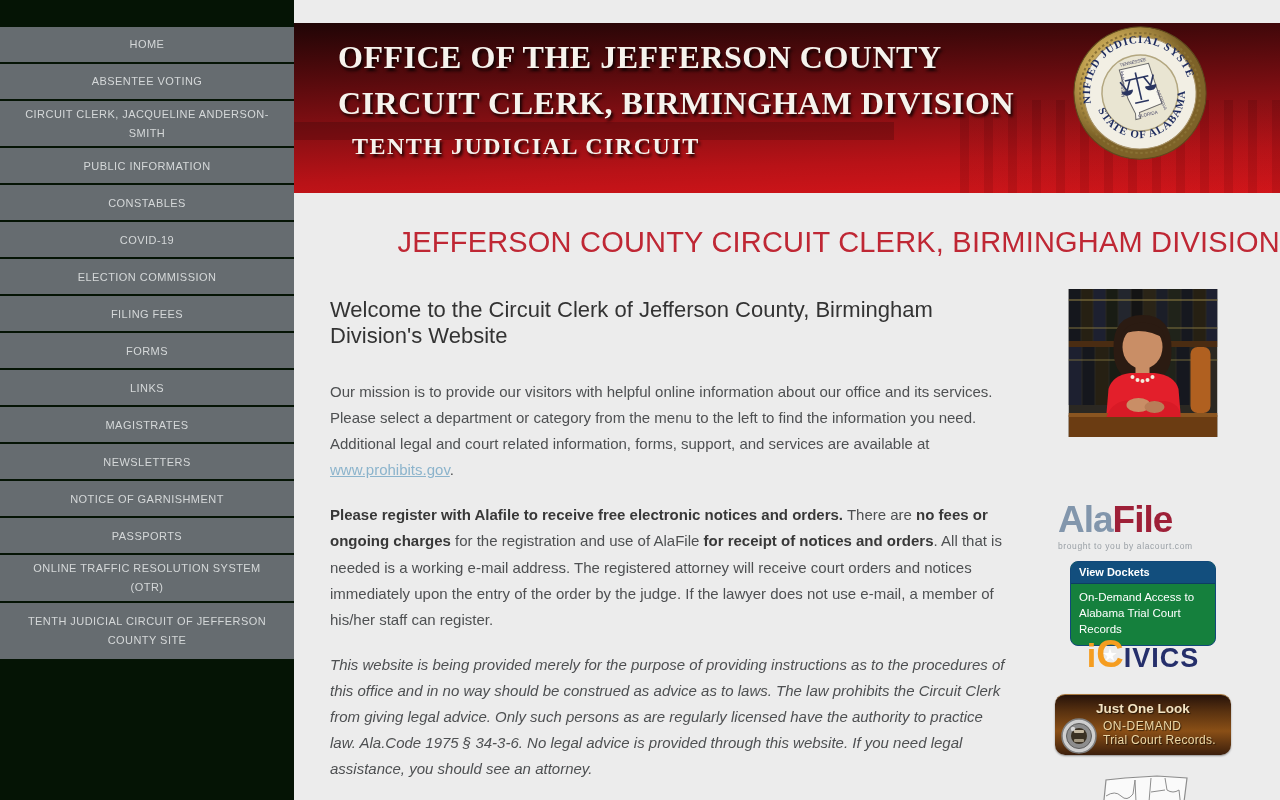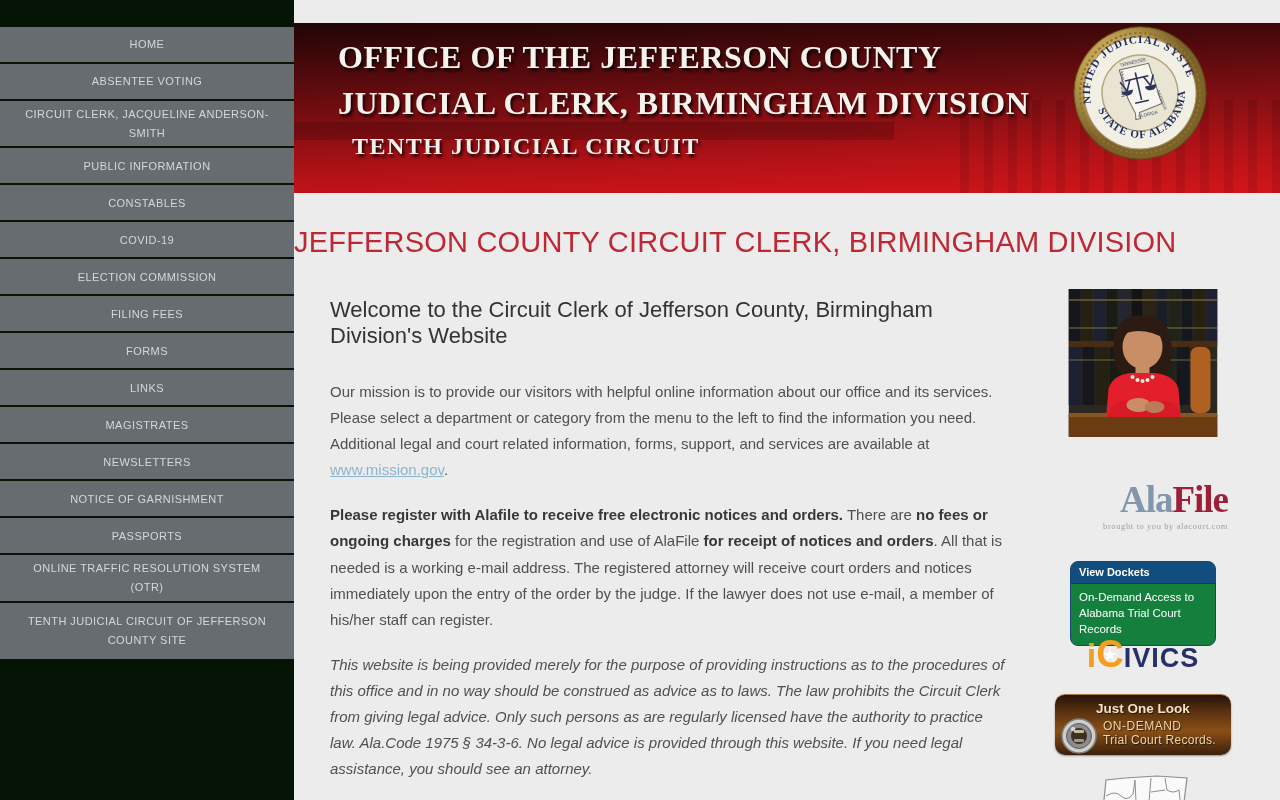--- a/index.html
+++ b/index.html
@@ -46,39 +46,39 @@
   .banner-line { position:absolute; font-family:"Liberation Serif", serif; font-weight:bold;
     color:#f6f3ed; text-shadow:2px 3px 3px rgba(0,0,0,.8); white-space:nowrap; }
   .bl1 { left:44px; top:16px;  font-size:32px; letter-spacing:.5px; }
   .bl2 { left:44px; top:62px;  font-size:32px; letter-spacing:.5px; }
   .bl3 { left:58px; top:110px; font-size:24px; letter-spacing:1.5px; }
 
   .seal { position:absolute; left:779px; top:3px; width:134px; height:134px;
     transform:rotate(-13deg); }
 
   .page-title {
-    position:absolute; top:226px; left:0; width:986px; text-align:left;
+    position:absolute; top:226px; left:0; width:986px; text-align:right;
     color:#bf2734; font-size:29px; font-weight:normal; margin:0; letter-spacing:.2px;
   }
 
   .textcol { position:absolute; left:36px; top:297px; width:682px; }
   .welcome { font-size:22px; color:#333; margin:0 0 30px; font-weight:normal; }
   .textcol p { font-size:15px; color:#4e5052; line-height:1.74; margin:0 0 19px; }
   .textcol a { color:#8cb4cc; text-decoration:underline; }
   .textcol b { color:#383838; }
   .italic { font-style:italic; }
   .divider { border:none; border-top:2px solid #7d1315; width:612px; margin:24px 0 0 33px; }
 
   
   .rail { position:absolute; left:756px; top:289px; width:186px; height:511px; }
   .rail-item { position:absolute; left:50%; transform:translateX(-50%); }
 
   .photo { top:0; width:149px; height:148px; display:block; }
 
-  .alafile { top:192px; text-align:right; width:170px; cursor:pointer;font-family:Liberation Serif, serif; }
+  .alafile { top:212px; text-align:left; width:170px; cursor:pointer; }
   .alafile .wordmark { font-size:37px; font-weight:bold; letter-spacing:-1px; line-height:1; }
   .alafile .ala  { color:#8296ac; }
   .alafile .file { color:#9e2038; }
   .alafile .tag  { font-size:8.5px; color:#9aa0a6; letter-spacing:.6px; margin-top:3px; }
 
   .dockets {
     top:272px; width:146px; border-radius:8px; overflow:hidden;
     background:#15803d; border:1px solid #11487a; cursor:pointer;
   }
   .dockets .hd { background:#124e7d; color:#fff; font-weight:bold; font-size:11px;
@@ -129,21 +129,21 @@
     <div class="menu-item tall">TENTH JUDICIAL CIRCUIT OF JEFFERSON COUNTY SITE</div>
   </div>
 </nav>
 
 <div class="main">
 
   <header class="banner">
     <div class="bld1"></div>
     <div class="bld2"></div>
     <div class="banner-line bl1">OFFICE OF THE JEFFERSON COUNTY</div>
-    <div class="banner-line bl2">JUDICIAL CLERK, BIRMINGHAM DIVISION</div>
+    <div class="banner-line bl2">CIRCUIT CLERK, BIRMINGHAM DIVISION</div>
     <div class="banner-line bl3">TENTH JUDICIAL CIRCUIT</div>
 
     <svg class="seal" viewBox="0 0 134 134">
       <defs>
         <radialGradient id="gold" cx="40%" cy="35%">
           <stop offset="0%" stop-color="#e8cf8a"></stop>
           <stop offset="60%" stop-color="#c2a251"></stop>
           <stop offset="100%" stop-color="#7d6228"></stop>
         </radialGradient>
         <path id="arcTop" d="M 17,67 A 50,50 0 0 1 117,67" fill="none"></path>
@@ -176,21 +176,21 @@
       <text x="87" y="70" font-size="4.5" fill="#4a4a6a" transform="rotate(80 86 67)">GEORGIA</text>
       <text x="70" y="91" font-size="4.5" fill="#4a4a6a" text-anchor="middle">FLORIDA</text>
     </svg>
   </header>
 
   <h1 class="page-title">JEFFERSON COUNTY CIRCUIT CLERK, BIRMINGHAM DIVISION</h1>
 
   <div class="textcol">
     <h2 class="welcome">Welcome to the Circuit Clerk of Jefferson County, Birmingham Division's Website</h2>
 
-    <p><span>Our mission is to provide our visitors with helpful online information about our office and its services. Please select a department or category from the menu to the left to find the information you need. Additional legal and court related information, forms, support, and services are available at </span><a href="#">www.mission.gov</a><span>.</span></p>
+    <p><span>Our mission is to provide our visitors with helpful online information about our office and its services. Please select a department or category from the menu to the left to find the information you need. Additional legal and court related information, forms, support, and services are available at </span><a href="#">www.prohibits.gov</a><span>.</span></p>
 
     <p><b>Please register with Alafile to receive free electronic notices and orders.</b><span> There are </span><b>no fees or ongoing charges</b><span> for the registration and use of AlaFile </span><b>for receipt of notices and orders</b><span>.  All that is needed is a working e-mail address.  The registered attorney will receive court orders and notices immediately upon the entry of the order by the judge.  If the lawyer does not use e-mail, a member of his/her staff can register.</span></p>
 
     <p class="italic">This website is being provided merely for the purpose of providing instructions as to the procedures of this office and in no way should be construed as advice as to laws. The law prohibits the Circuit Clerk from giving legal advice. Only such persons as are regularly licensed have the authority to practice law. Ala.Code 1975 § 34-3-6. No legal advice is provided through this website. If you need legal assistance, you should see an attorney.</p>
 
     <hr class="divider">
 
   </div>
 
   <aside class="rail">

